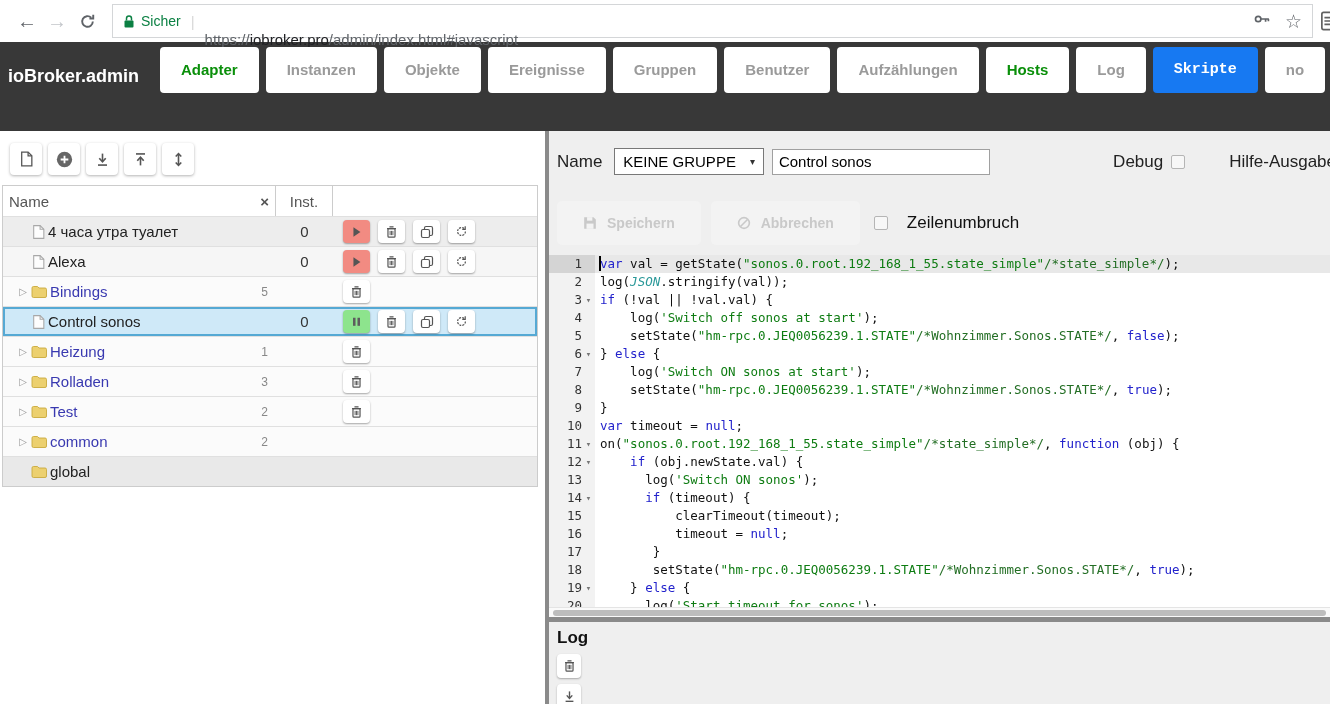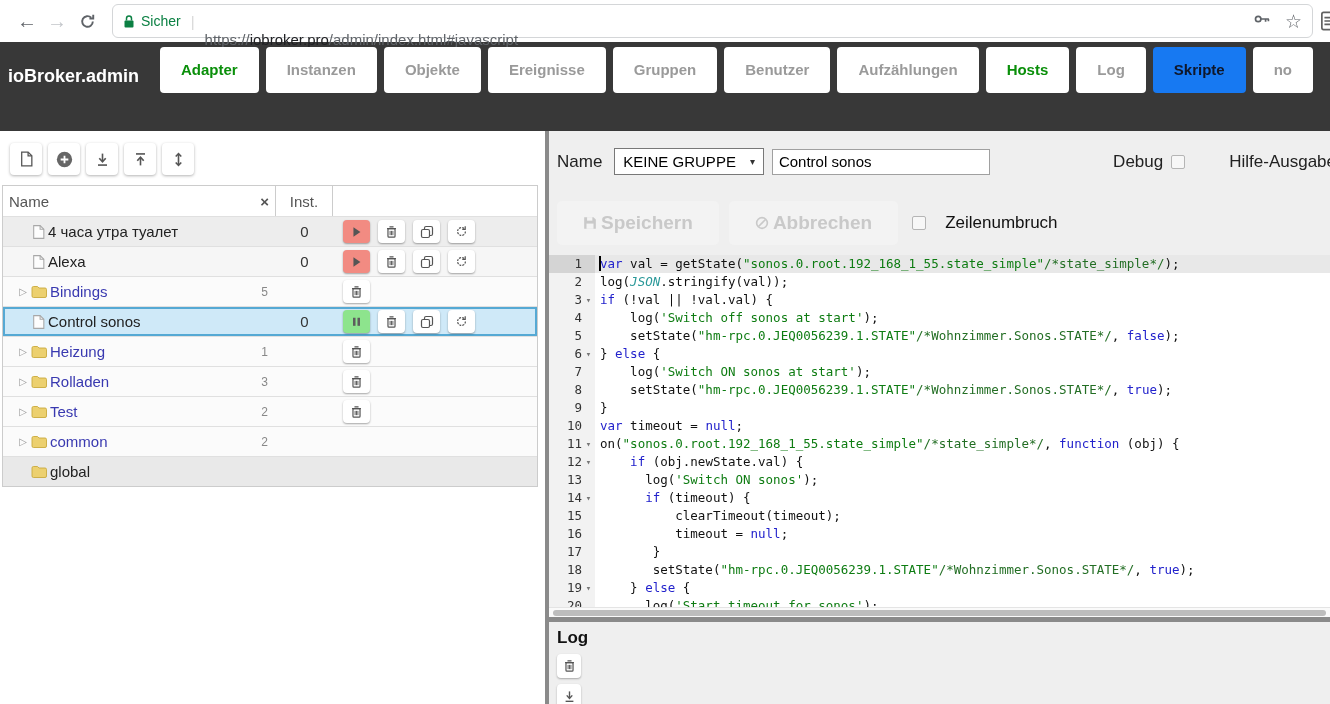--- a/index.html
+++ b/index.html
@@ -4,40 +4,40 @@
 <style>
   * { box-sizing: border-box; margin: 0; padding: 0; }
   html,body { width:1330px; height:704px; overflow:hidden; background:#fff;
     font-family:"Liberation Sans", sans-serif; }
 
   
   .browser { height:42px; background:#fff; display:flex; align-items:center; padding-left:12px; }
   .nav-ic { font-size:20px; color:#5f6368; width:30px; text-align:center; cursor:pointer; flex:none; }
   .nav-ic.fwd { color:#c3c6ca; }
   .nav-ic.reload { display:flex; align-items:center; justify-content:center; }
-  .omnibox { flex:1; height:30px; border:1px solid #d4d6d8; border-radius:6px; display:flex;
+  .omnibox { flex:1; height:30px; border:1px solid #d4d6d8; border-radius:0; display:flex;
     align-items:center; padding:16px 10px; margin:0 8px 0 10px; min-width:0; }
   .omnibox .lockwrap { display:flex; align-items:center; margin-right:6px; }
   .secure { color:var(--secure-green); font-size:14px; }
   .omni-sep { color:#d8d8d8; margin:0 10px; font-size:15px; }
   .url { font-size:15px; color:#5f6368; white-space:nowrap; overflow:hidden; flex:1;margin-top:36px; }
   .u-dark { color:#202124; }
   .omni-right { display:flex; align-items:center; gap:14px; margin-left:10px; }
   .star { font-size:19px; color:#5f6368; cursor:pointer; }
   .ext-cut { width:12px; height:24px; flex:none; margin-right:-3px; display:flex; align-items:center; }
 
   
   .appbar { height:89px; background:var(--header-bg); display:flex; align-items:flex-start; overflow:hidden; }
   .app-title { width:160px; flex:none; color:#fff; font-size:18px; font-weight:bold; padding:24px 0 0 8px; }
   .tabs { display:flex; gap:7px; padding-top:5px; white-space:nowrap; }
   .tab { height:46px; line-height:46px; background:#fff; border-radius:4px; padding:0 21px;
     font-size:15px; font-weight:bold; cursor:pointer; flex:none; }
   .tab.gray { color:var(--tab-gray); }
   .tab.green { color:var(--tab-green); }
-  .tab.active { background:var(--tab-active-bg); color:#0f172a; }
+  .tab.active { background:var(--tab-active-bg); color:#ffffff;font-family:Liberation Mono, monospace; }
 
   
   .main { display:flex; height:573px; }
   .left { width:545px; flex:none; background:#fff; }
   .vdivider { width:4px; flex:none; background:var(--divider); cursor:col-resize; }
   .right { flex:1; min-width:0; background:#efefef; display:flex; flex-direction:column; overflow:hidden; }
 
   
   .tool-row { display:flex; gap:6px; margin:12px 0 0 10px; }
   .tbtn { width:32px; height:32px; background:#fff; border-radius:4px; box-shadow:0 1px 3px rgba(0,0,0,.3);
@@ -78,22 +78,22 @@
   .group-select { display:inline-flex; align-items:center; gap:14px; border:1px solid #787878; background:#fff;
     height:27px; padding:0 8px; margin-left:12px; font-size:15px; cursor:pointer; }
   .group-select .arr { font-size:10px; color:#333; }
   .name-input { width:218px; height:26px; border:1px solid #a0a0a0; font-size:15px; padding:0 6px; margin-left:8px;
     font-family:"Liberation Sans", sans-serif; background:#fff; }
   .crow1-right { margin-left:auto; display:flex; align-items:center; margin-right:-14px; white-space:nowrap; }
   .chk { width:14px; height:14px; border:1px solid #b5b5b5; background:#f7f7f7; border-radius:2px; cursor:pointer; flex:none; }
   .dbg-chk { margin-left:8px; }
   .help-lbl { margin-left:44px; }
   .crow2 { display:flex; align-items:center; margin:26px 8px 0 8px; }
-  .dbtn { height:44px; display:inline-flex; align-items:center; gap:4px; padding:0 26px; background:#f3f3f3;
-    border-radius:5px; font-size:19px; font-weight:bold; color:#c9c9c9; cursor:default; }
+  .dbtn { height:44px; display:inline-flex; align-items:center; gap:10px; padding:0 26px; background:#f3f3f3;
+    border-radius:5px; font-size:14px; font-weight:bold; color:#c9c9c9; cursor:default; }
   .dbtn + .dbtn { margin-left:10px; }
   .wrap-box { display:flex; align-items:center; gap:19px; margin-left:14px; }
   .wrap-box .lbl { color:#111; }
 
   
   .editor { flex:1; min-height:0; background:#fff; overflow:hidden;
     font-family:"DejaVu Sans Mono", monospace; font-size:12.5px; line-height:18px; cursor:text; }
   .eline { display:flex; height:18px; }
   .gut { width:46px; flex:none; background:#f2f2f2; display:flex; justify-content:flex-end; align-items:center; }
   .lnum { width:26px; text-align:right; color:#333; }

